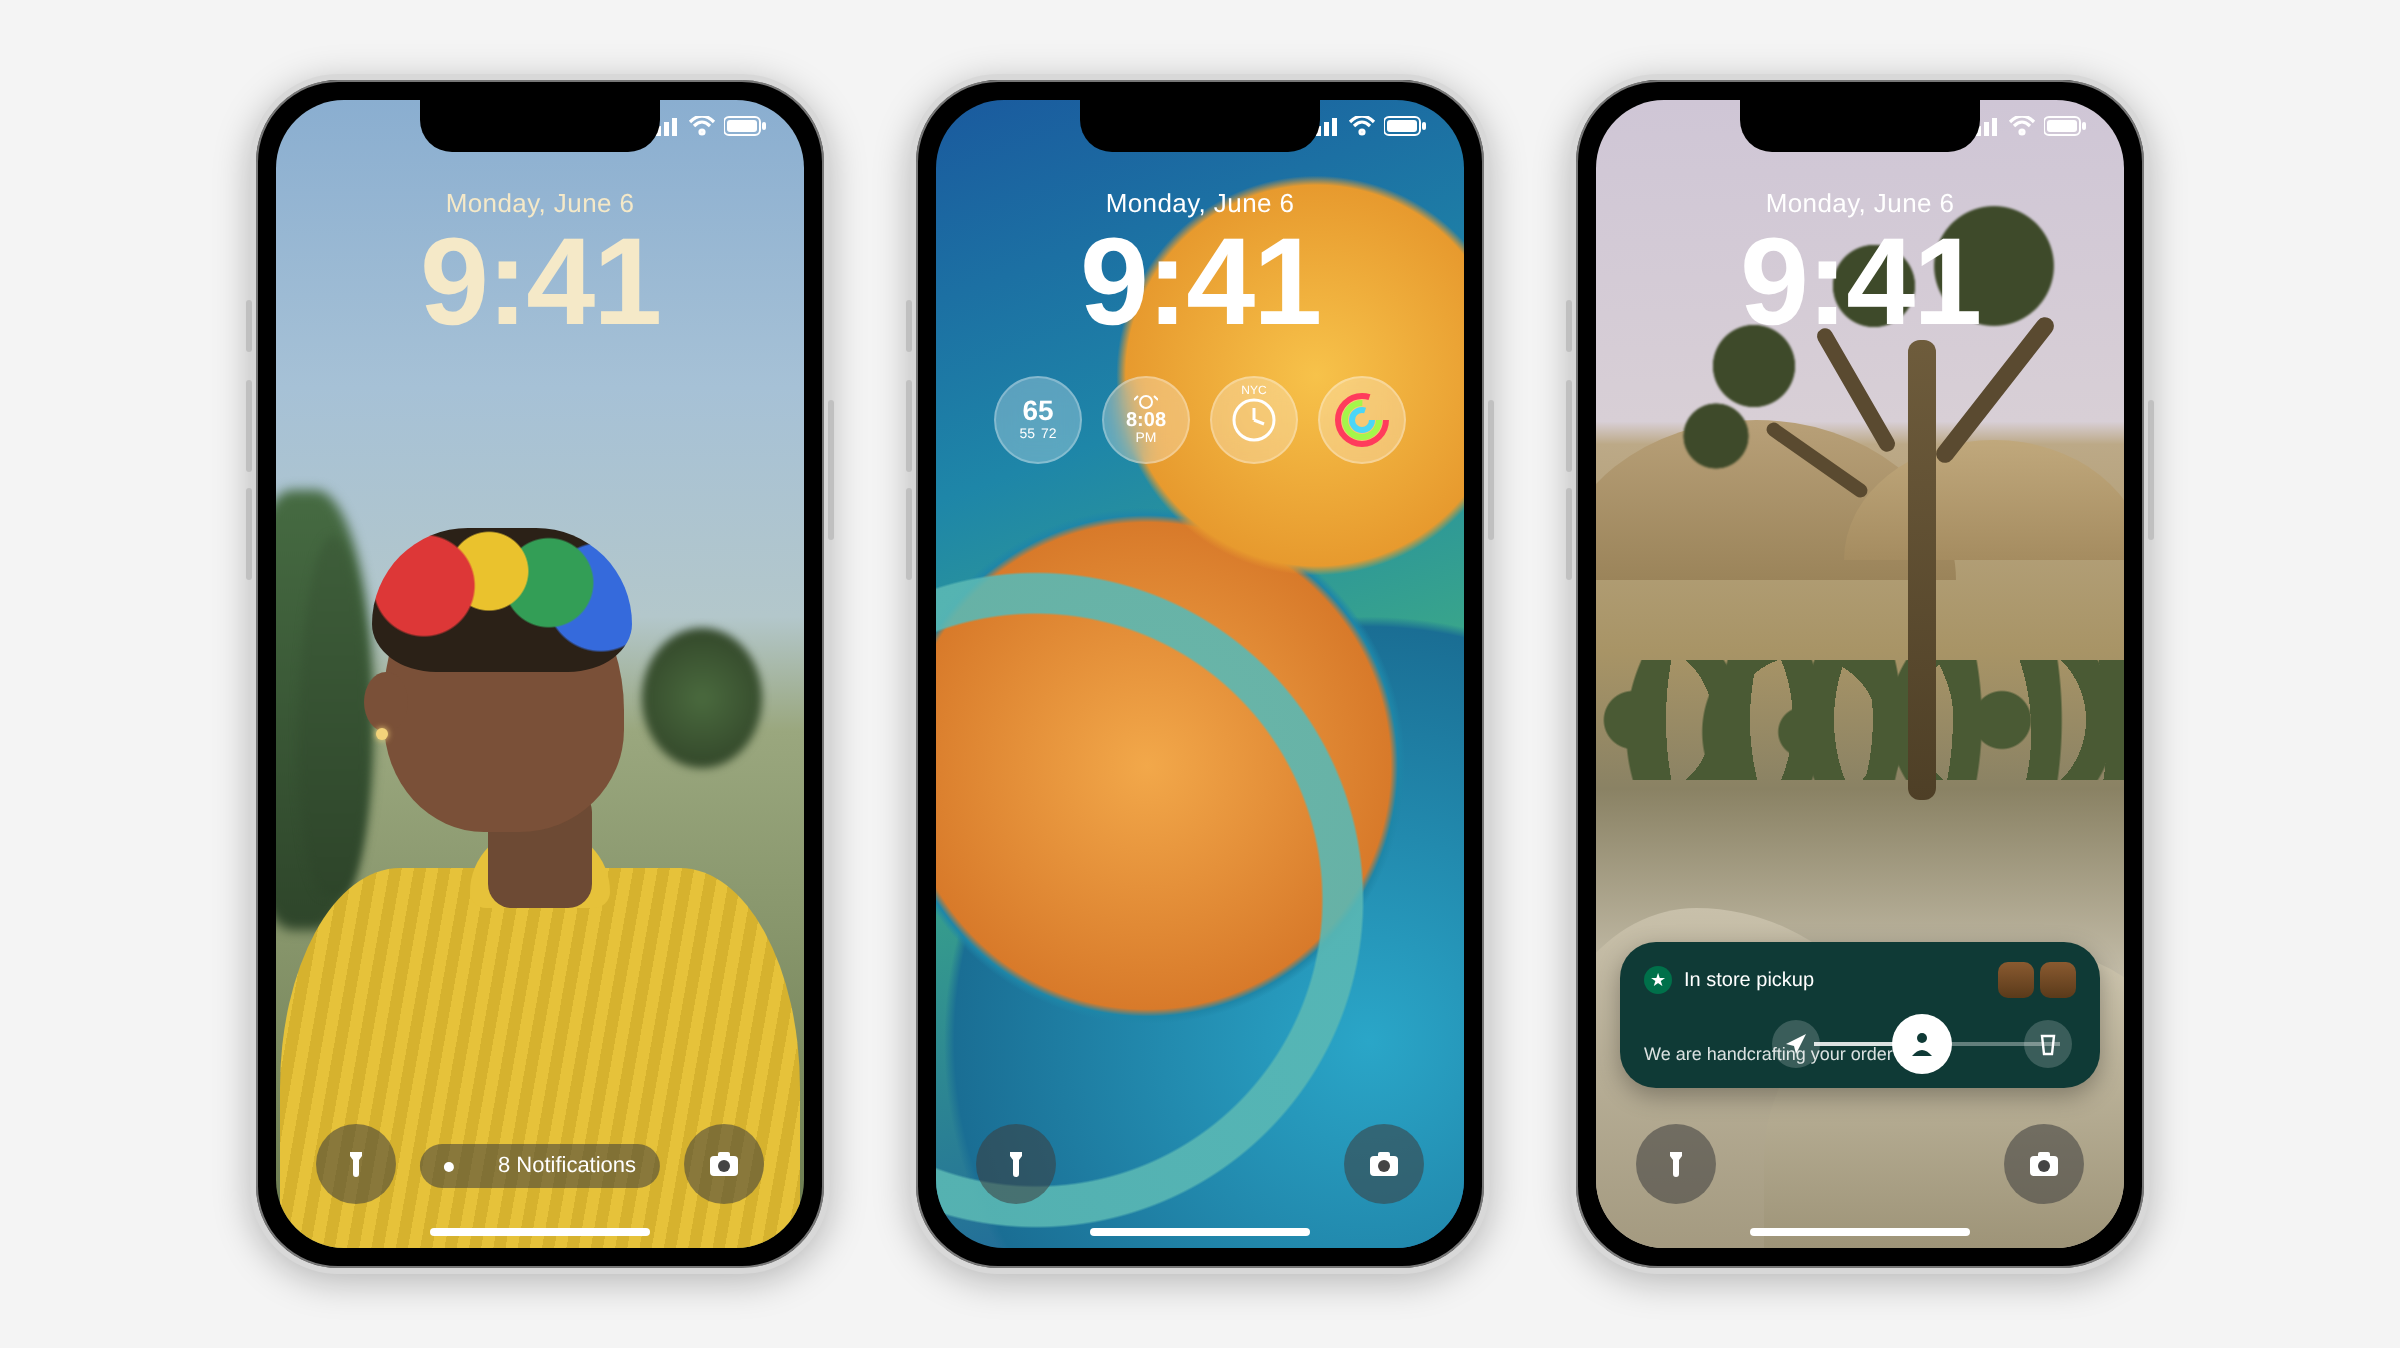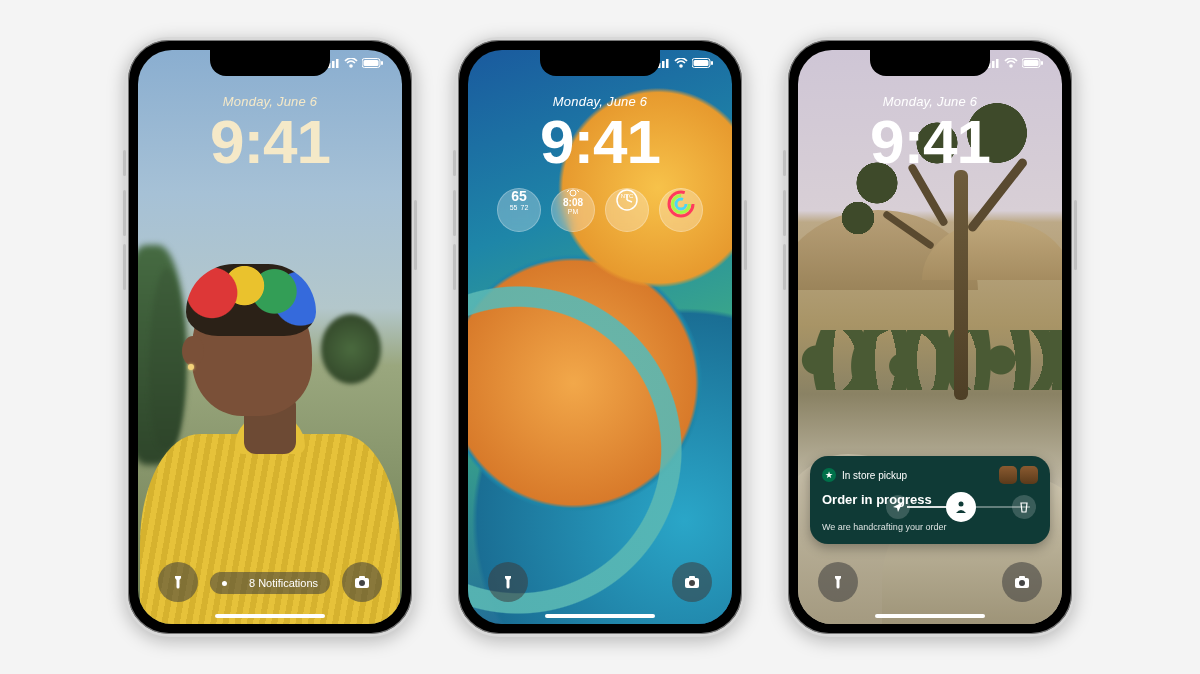--- a/index.html
+++ b/index.html
@@ -54,21 +54,21 @@
   }
   .signal-icon, .wifi-icon, .battery-icon { display: inline-block; }
   .signal-icon svg, .wifi-icon svg, .battery-icon svg { display:block; }
   .datetime {
     position: absolute;
     top: 44px;
     width: 100%;
     text-align: center;
     z-index: 5;
   }
-  .date { font-size: 13px; font-weight: 500; letter-spacing: 0.2px; font-style: italic; }
+  .date { font-size: 13px; font-weight: 500; letter-spacing: 0.2px; }
   .time { font-size: 62px; font-weight: 600; line-height: 1; margin-top: 2px; letter-spacing: -1px;}
   .p1 .date, .p1 .time { color: #f5e9c8; }
   
   .wp1 {
     position:absolute; inset:0;
     background:
       linear-gradient(to bottom, #8aaed0 0%, #a6c1d6 25%, #b3c7cb 45%, #9aa77e 55%, #6a7a4e 100%);
   }
   .wp1 .tree1 { position:absolute; left:4%; top:38%; width:35px; height:180px; background:linear-gradient(#3e5e3a,#2e452a); border-radius:50% 50% 40% 40% / 60% 60% 40% 40%; filter:blur(2px);}
   .wp1 .tree2 { position:absolute; left:-8%; top:34%; width:70px; height:220px; background:linear-gradient(#466b42,#2e452a); border-radius:50%/60%; filter:blur(3px);}
@@ -154,21 +154,21 @@
   }
   
   .widgets {
     position:absolute; top:138px; width:100%;
     display:flex; justify-content:center; gap:10px; z-index:5;
   }
   .widget {
     width:44px; height:44px; border-radius:50%;
     background: rgba(255,255,255,0.28);
     backdrop-filter: blur(6px);
-    display:flex; flex-direction:column; align-items:center; 
+    display:flex; flex-direction:column; align-items:center; justify-content:center;
     font-size:8px; color:#fff; line-height:1.1;
     border:1px solid rgba(255,255,255,0.25);
   }
   .widget .big { font-size:14px; font-weight:600; }
   .widget .row { display:flex; gap:3px; font-size:7px;}
   .widget svg { display:block; }
   
   .bottom-buttons {
     position:absolute; bottom:22px; left:0; right:0;
     display:flex; justify-content:space-between; padding:0 20px;
@@ -433,21 +433,20 @@
       <div class="la-top">
         <span class="sbux">★</span>
         <span>In store pickup</span>
         <div class="la-thumbs">
             <span></span>
             <span></span>
           </div>
       </div>
       <div class="la-progress">
         <div class="la-left">
-          <span class="la-title">Order in progress</span>
           <span class="la-sub">We are handcrafting your order</span>
         </div>
         <div class="la-line"></div>
         <div class="la-steps">
           <div class="la-step">
             <svg width="12" height="12">
                 <path d="M1 6 L11 1 L6 11 L5 7 Z" fill="#fff"></path>
               </svg>
           </div>
           <div class="la-step active">

